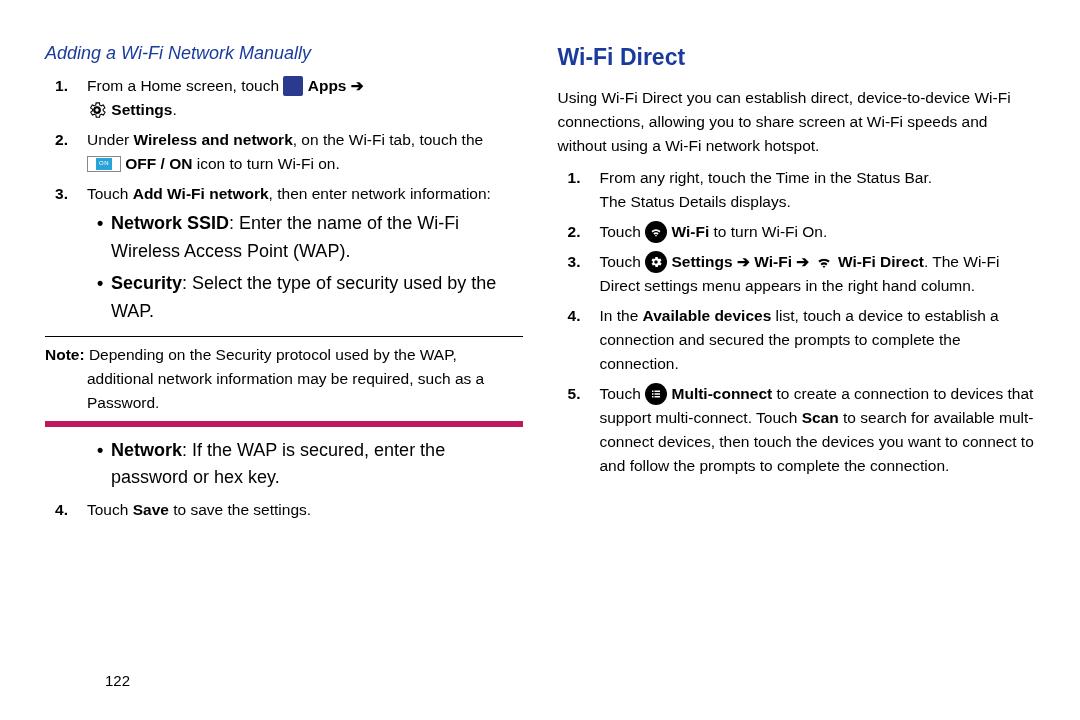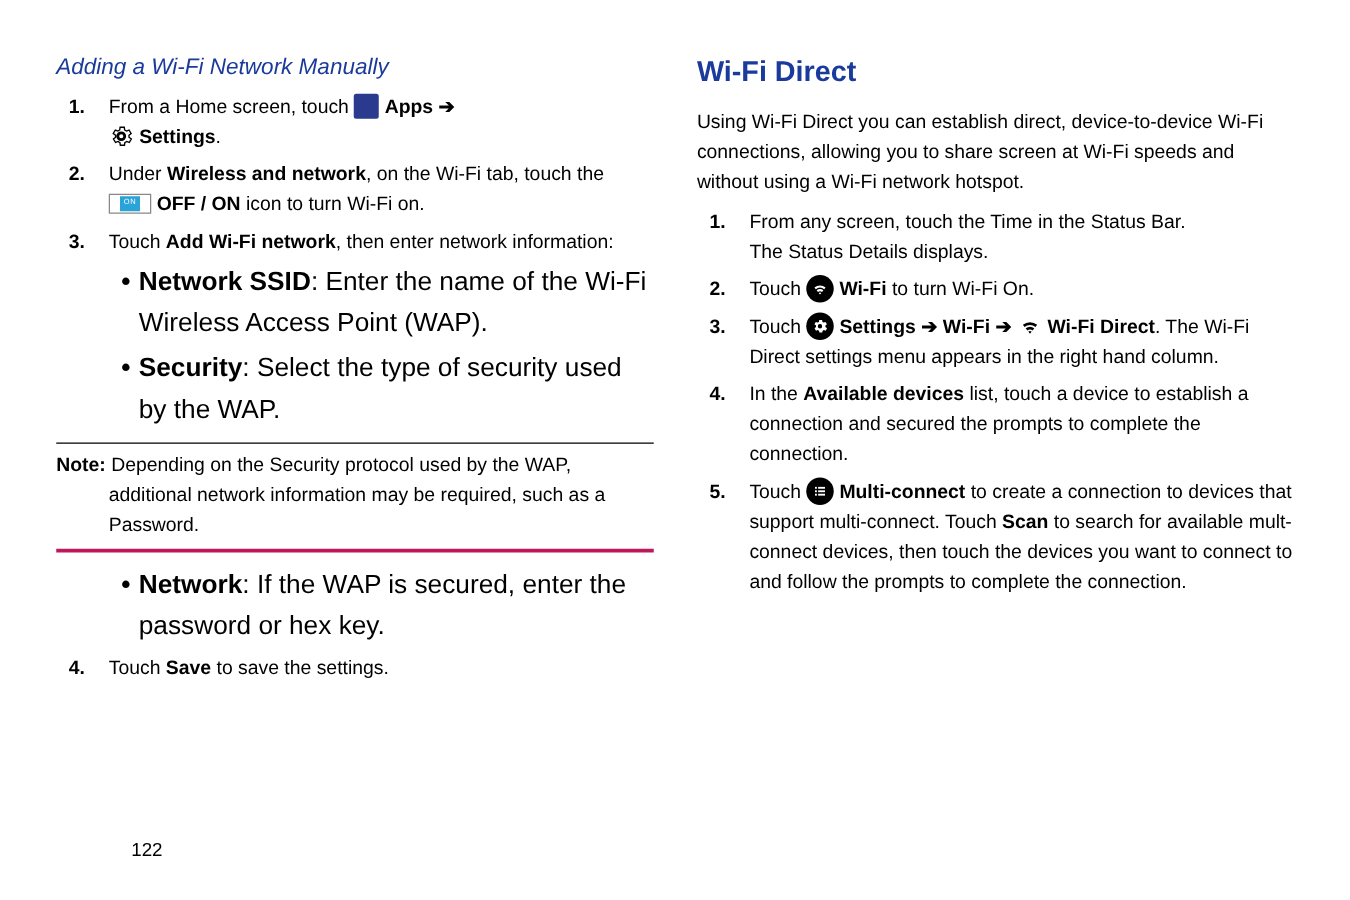--- a/index.html
+++ b/index.html
@@ -39,32 +39,32 @@
     padding-left: 14px;
   }
   ol.steps > li::before {
     content: counter(step) ".";
     font-weight: bold;
     position: absolute;
     left: -18px;
     top: 0;
   }
   ul.bullets { list-style: none; margin: 4px 0 4px 10px; }
-  ul.bullets > li { position: relative; padding-left: 14px; margin-bottom: 4px; font-size: 21px; }
+  ul.bullets > li { position: relative; padding-left: 14px; margin-bottom: 4px; font-size: 18px; }
   ul.bullets > li::before {
     content: "•";
     position: absolute;
     left: 0;
     font-weight: bold;
   }
   b { font-weight: bold; }
   .note-block {
     margin: 10px 0 10px 0;
     border-top: 1px solid #000;
-    border-bottom: 3px solid #be185d;
+    border-bottom: 6px solid #be185d;
     padding: 6px 0 6px 0;
   }
   .note-indent { display: block; padding-left: 42px; text-indent: -42px; }
   .icon {
     display: inline-flex;
     align-items: center;
     justify-content: center;
     vertical-align: middle;
     position: relative;
     top: -1px;
@@ -190,21 +190,21 @@
     </li>
   </ol>
 </div>
 
 <div class="col">
   <div class="main-title">Wi-Fi Direct</div>
   <div class="intro">Using Wi-Fi Direct you can establish direct, device-to-device Wi-Fi connections, allowing you to share screen at Wi-Fi speeds and without using a Wi-Fi network hotspot.</div>
 
   <ol class="steps">
     <li>
-      <span>From any screen, touch the Time in the Status Bar.</span><br>
+      <span>From any right, touch the Time in the Status Bar.</span><br>
       <span>The Status Details displays.</span>
     </li>
     <li>
       <span>Touch</span>
       <span class="icon icon-wifi">
         <svg viewBox="0 0 24 24" width="14" height="14">
             <path fill="#fff" d="M12 20l-1.8-2.3a3 3 0 013.6 0L12 20zm-4.6-5.8a7.5 7.5 0 019.2 0l-1.8 2.3a4.5 4.5 0 00-5.6 0l-1.8-2.3zm-3-3.8a12 12 0 0115.2 0l-1.8 2.3a9 9 0 00-11.6 0L4.4 10.4z"></path>
           </svg>
       </span>
       <b>Wi-Fi</b>

